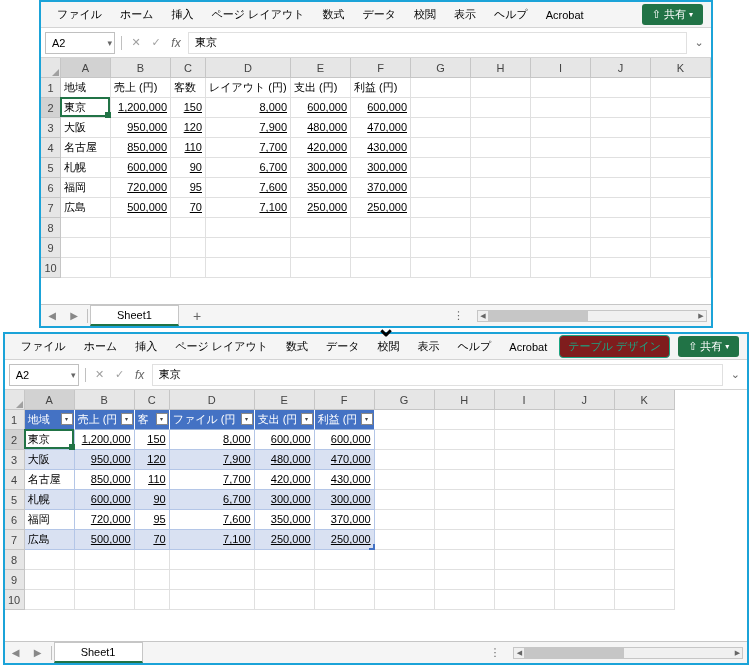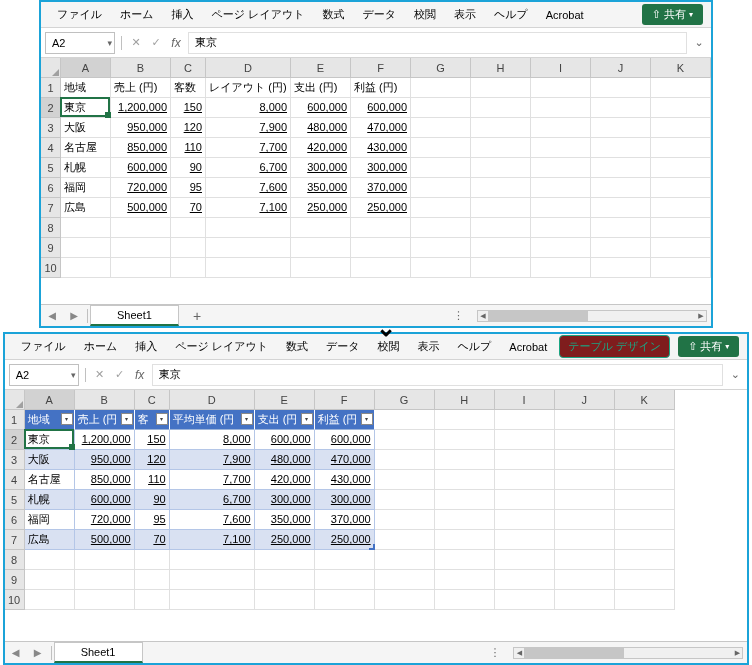--- a/index.html
+++ b/index.html
@@ -367,21 +367,21 @@
           <div class="rh">8</div>
           <div class="rh">9</div>
           <div class="rh">10</div>
         </div>
         <div class="cells">
           <div class="active-cell" style="left:-1px;top:19px;width:50px;height:20px;"></div>
           <div class="row">
             <div class="cell cA tbl-hdr"><span>地域</span><span class="tbl-hdr-dd">▾</span></div>
             <div class="cell cB tbl-hdr"><span>売上 (円</span><span class="tbl-hdr-dd">▾</span></div>
             <div class="cell cC tbl-hdr"><span>客</span><span class="tbl-hdr-dd">▾</span></div>
-            <div class="cell cD tbl-hdr"><span>平均単価 (円</span><span class="tbl-hdr-dd">▾</span></div>
+            <div class="cell cD tbl-hdr"><span>ファイル (円</span><span class="tbl-hdr-dd">▾</span></div>
             <div class="cell cE tbl-hdr"><span>支出 (円</span><span class="tbl-hdr-dd">▾</span></div>
             <div class="cell cF tbl-hdr"><span>利益 (円</span><span class="tbl-hdr-dd">▾</span></div>
             <div class="cell cG"></div>
                 <div class="cell cH"></div>
                 <div class="cell cI"></div>
                 <div class="cell cJ"></div>
                 <div class="cell cK"></div>
           </div>
           <div id="table-rows">
                 <div class="row tbl-row-even">

